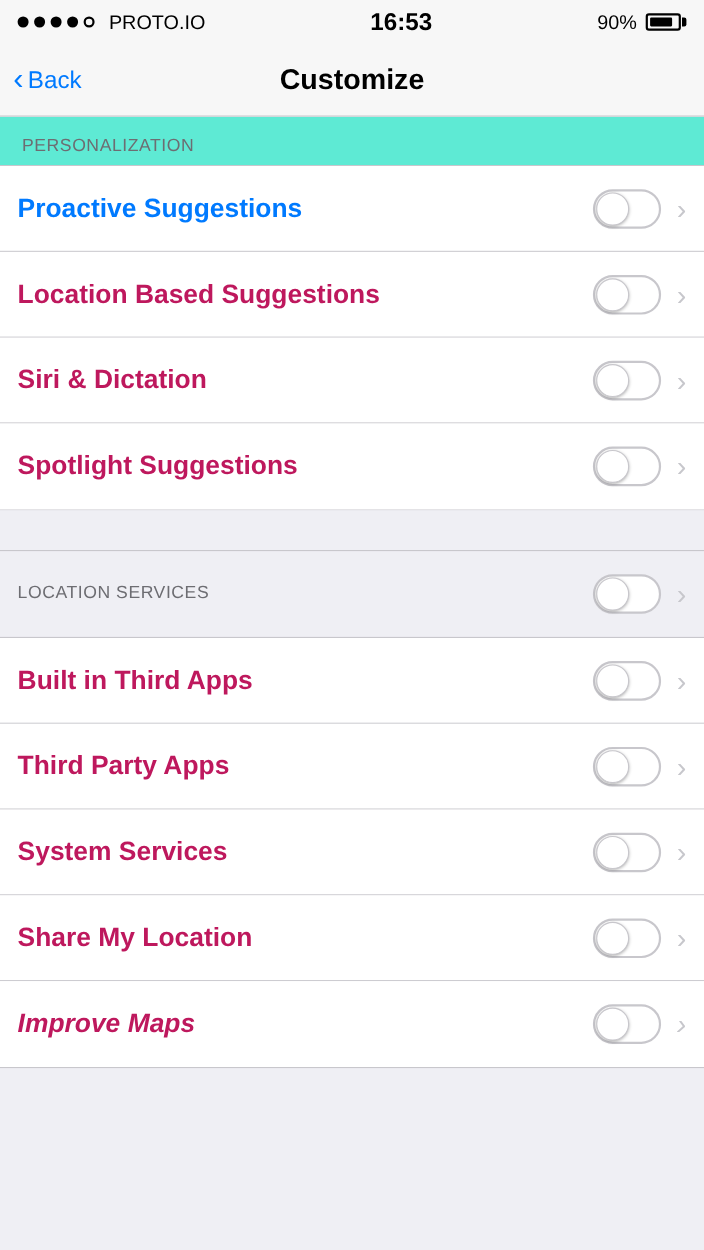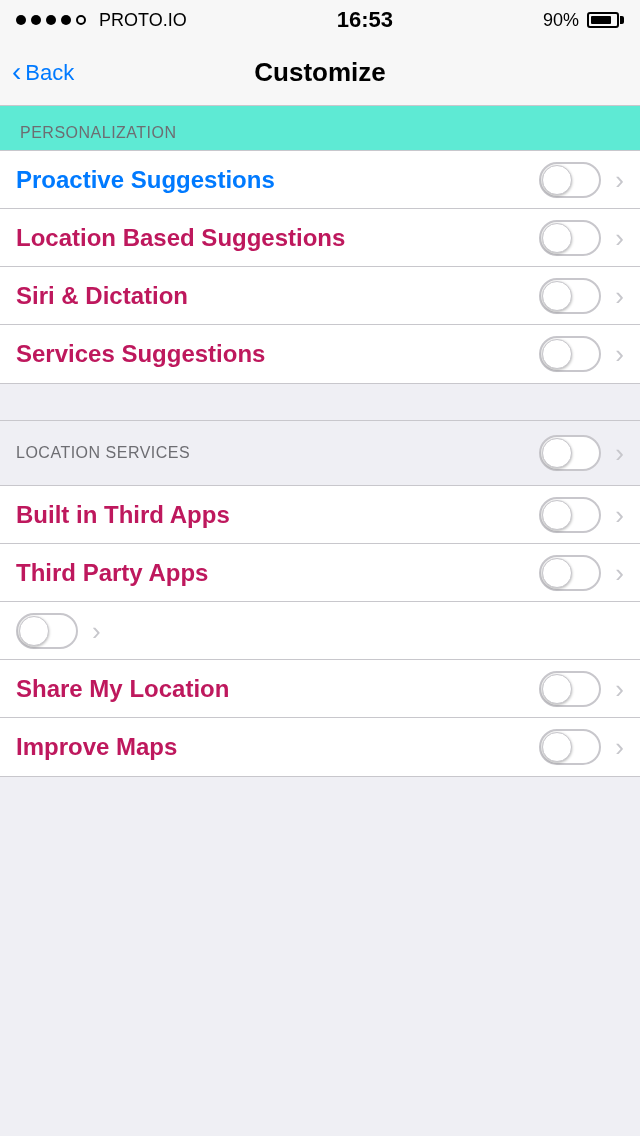--- a/index.html
+++ b/index.html
@@ -129,21 +129,21 @@
       background: #fff;
       border-top: 1px solid #c8c7cc;
       border-bottom: 1px solid #c8c7cc;
     }
 
     .settings-row {
       display: flex;
       align-items: center;
       justify-content: space-between;
       padding: 0 16px;
-      height: 58px;
+      height: 78px;
       background: #fff;
       border-bottom: 1px solid #c8c7cc;
       cursor: pointer;
     }
     .settings-row:last-child {
       border-bottom: none;
     }
 
     .row-left {
       display: flex;
@@ -197,21 +197,21 @@
       font-weight: 300;
       line-height: 1;
     }
 
     
     .section-header-row {
       display: flex;
       align-items: center;
       justify-content: space-between;
       padding: 0 16px;
-      height: 66px;
+      height: 80px;
       background: #efeff4;
       border-top: 1px solid #c8c7cc;
       border-bottom: 1px solid #c8c7cc;
       cursor: pointer;
     }
     .section-header-label {
       font-size: 16px;
       font-weight: 500;
       color: #6d6d72;
       letter-spacing: 0.5px;
@@ -296,21 +296,21 @@
     <div class="row-right">
       <div class="toggle">
         <div class="toggle-thumb"></div>
       </div>
       <span class="chevron">›</span>
     </div>
   </div>
 
   <div class="settings-row" style="border-bottom:none;">
     <div class="row-left">
-      <span class="row-label">Services Suggestions</span>
+      <span class="row-label">Spotlight Suggestions</span>
     </div>
     <div class="row-right">
       <div class="toggle">
         <div class="toggle-thumb"></div>
       </div>
       <span class="chevron">›</span>
     </div>
   </div>
 </div>
 
@@ -346,41 +346,44 @@
     </div>
     <div class="row-right">
       <div class="toggle">
         <div class="toggle-thumb"></div>
       </div>
       <span class="chevron">›</span>
     </div>
   </div>
 
   <div class="settings-row">
+    <div class="row-left">
+      <span class="row-label">System Services</span>
+    </div>
     <div class="row-right">
       <div class="toggle">
         <div class="toggle-thumb"></div>
       </div>
       <span class="chevron">›</span>
     </div>
   </div>
 
   <div class="settings-row">
     <div class="row-left">
       <span class="row-label">Share My Location</span>
     </div>
     <div class="row-right">
       <div class="toggle">
         <div class="toggle-thumb"></div>
       </div>
       <span class="chevron">›</span>
     </div>
   </div>
 
-  <div class="settings-row" style="border-bottom:none;">
+  <div class="settings-row" style="border-bottom:none;font-style:italic;">
     <div class="row-left">
       <span class="row-label">Improve Maps</span>
     </div>
     <div class="row-right">
       <div class="toggle">
         <div class="toggle-thumb"></div>
       </div>
       <span class="chevron">›</span>
     </div>
   </div>

